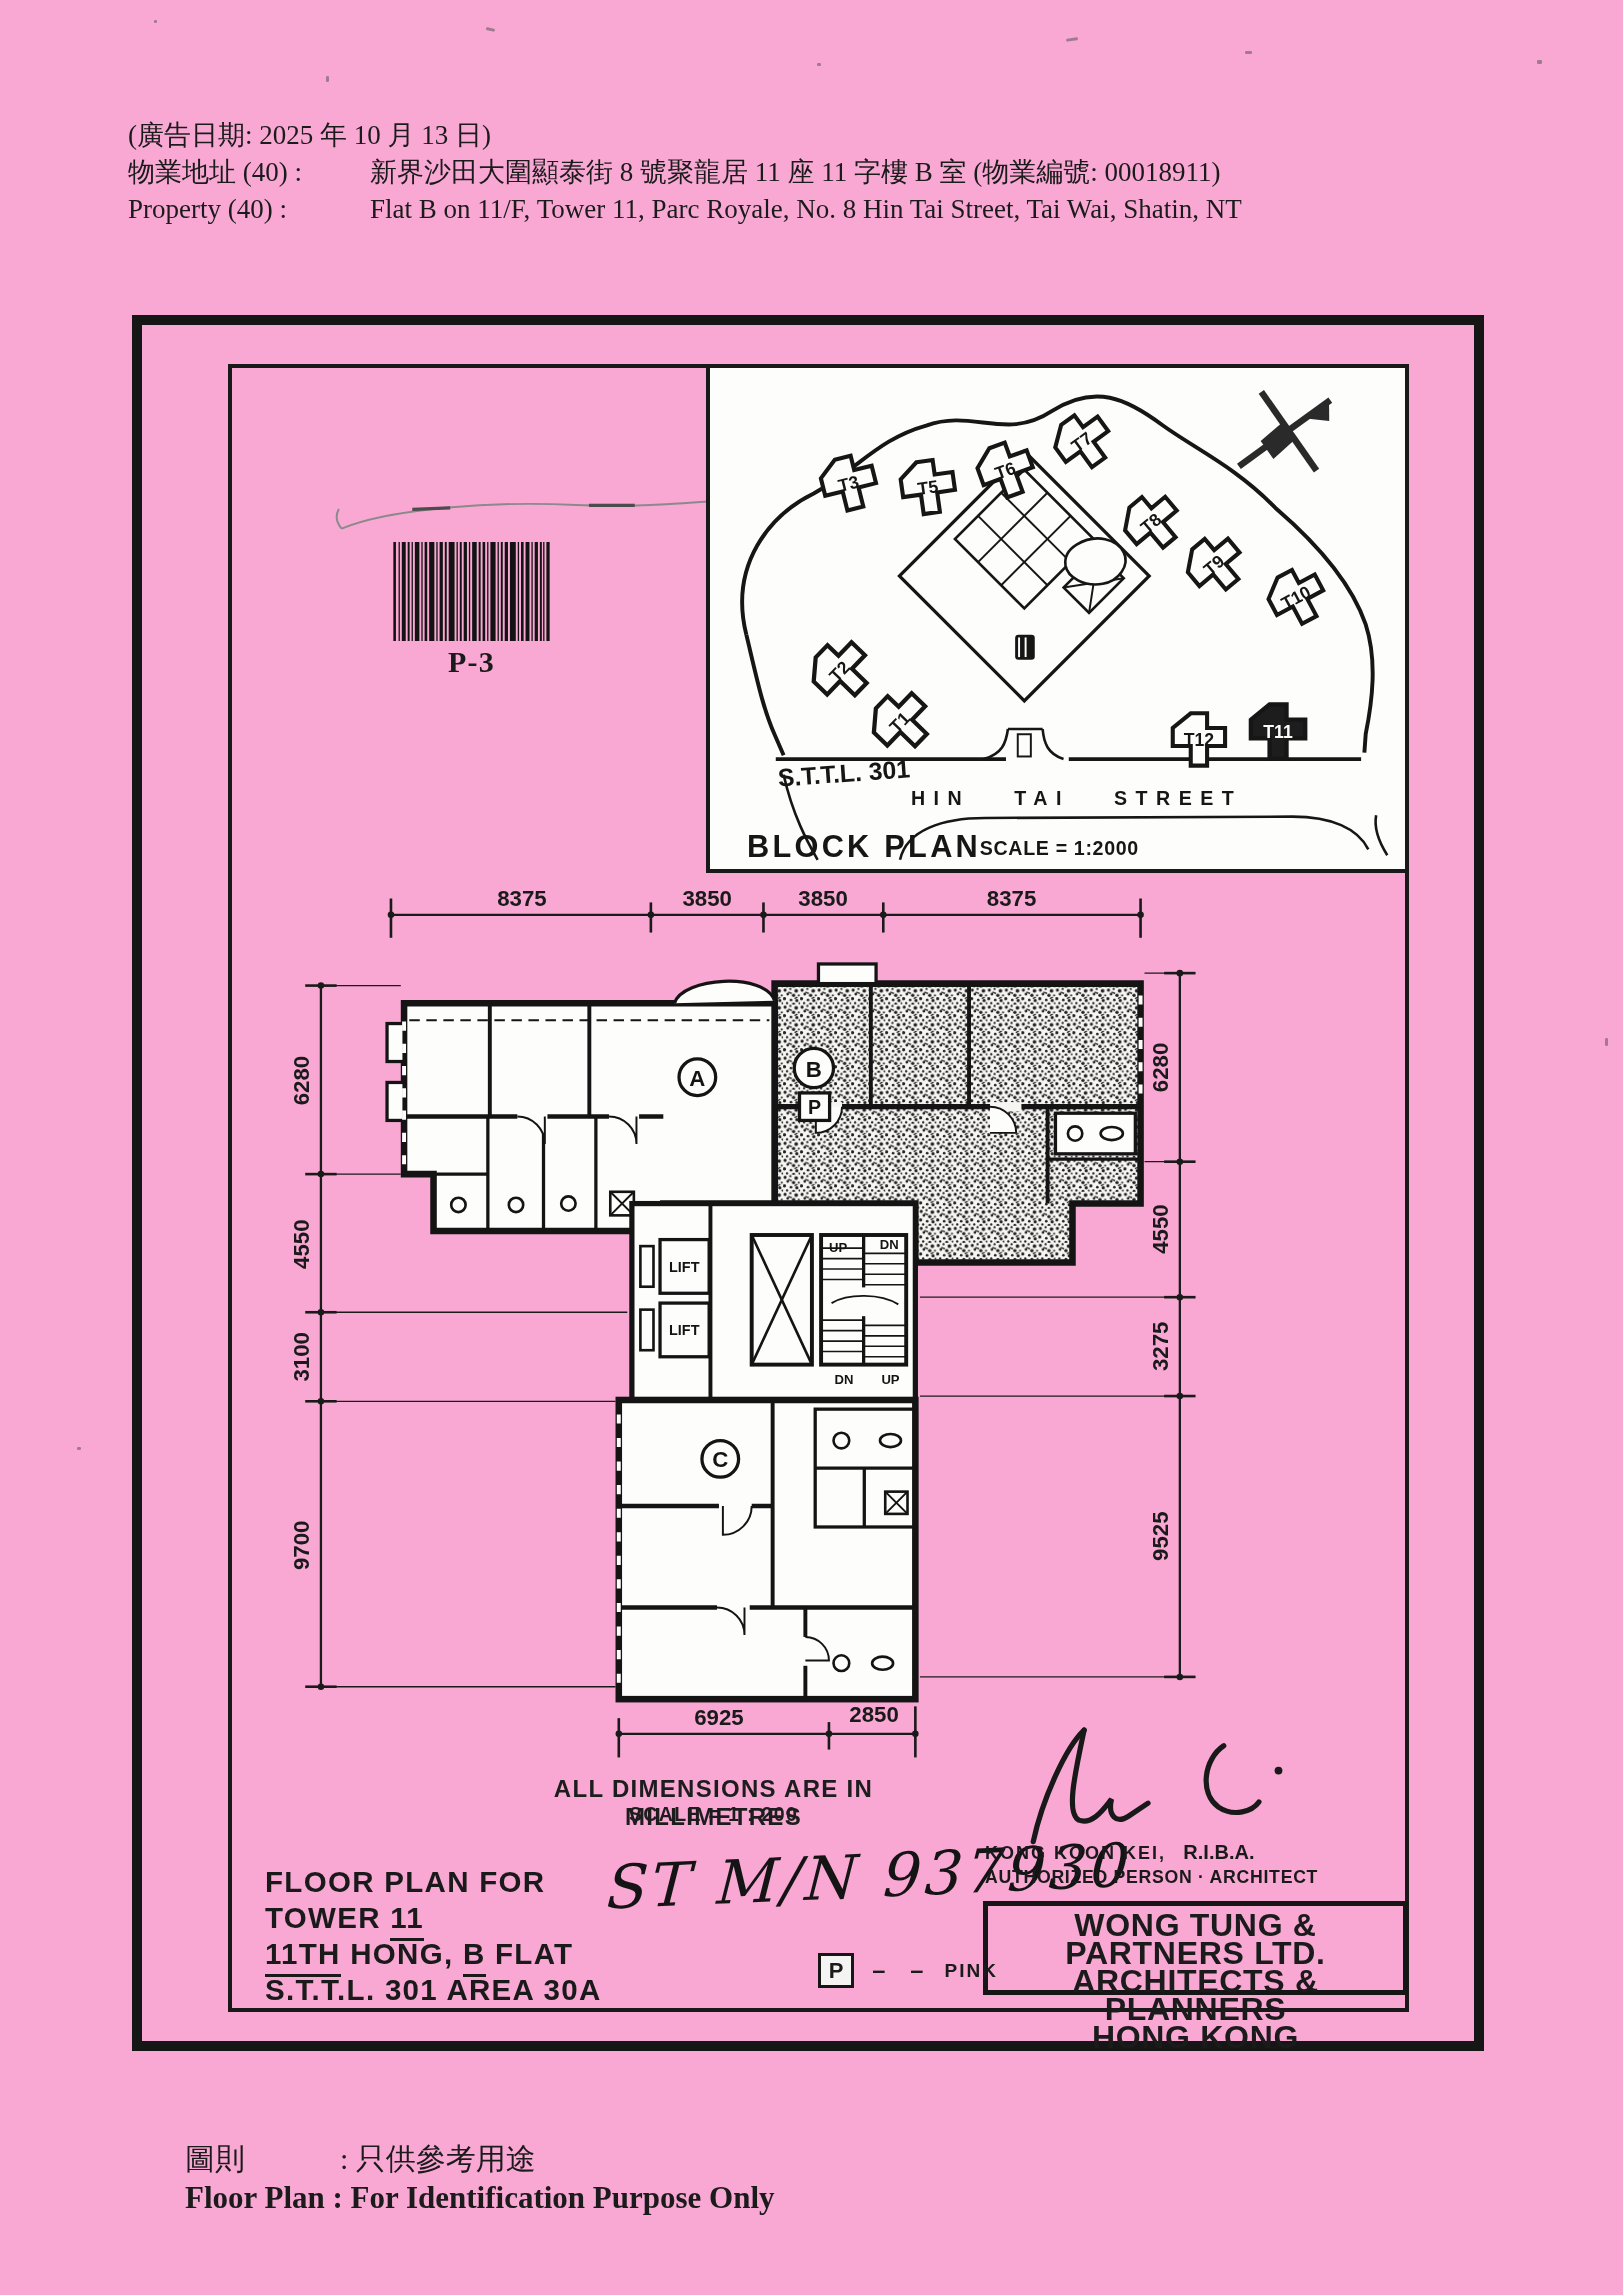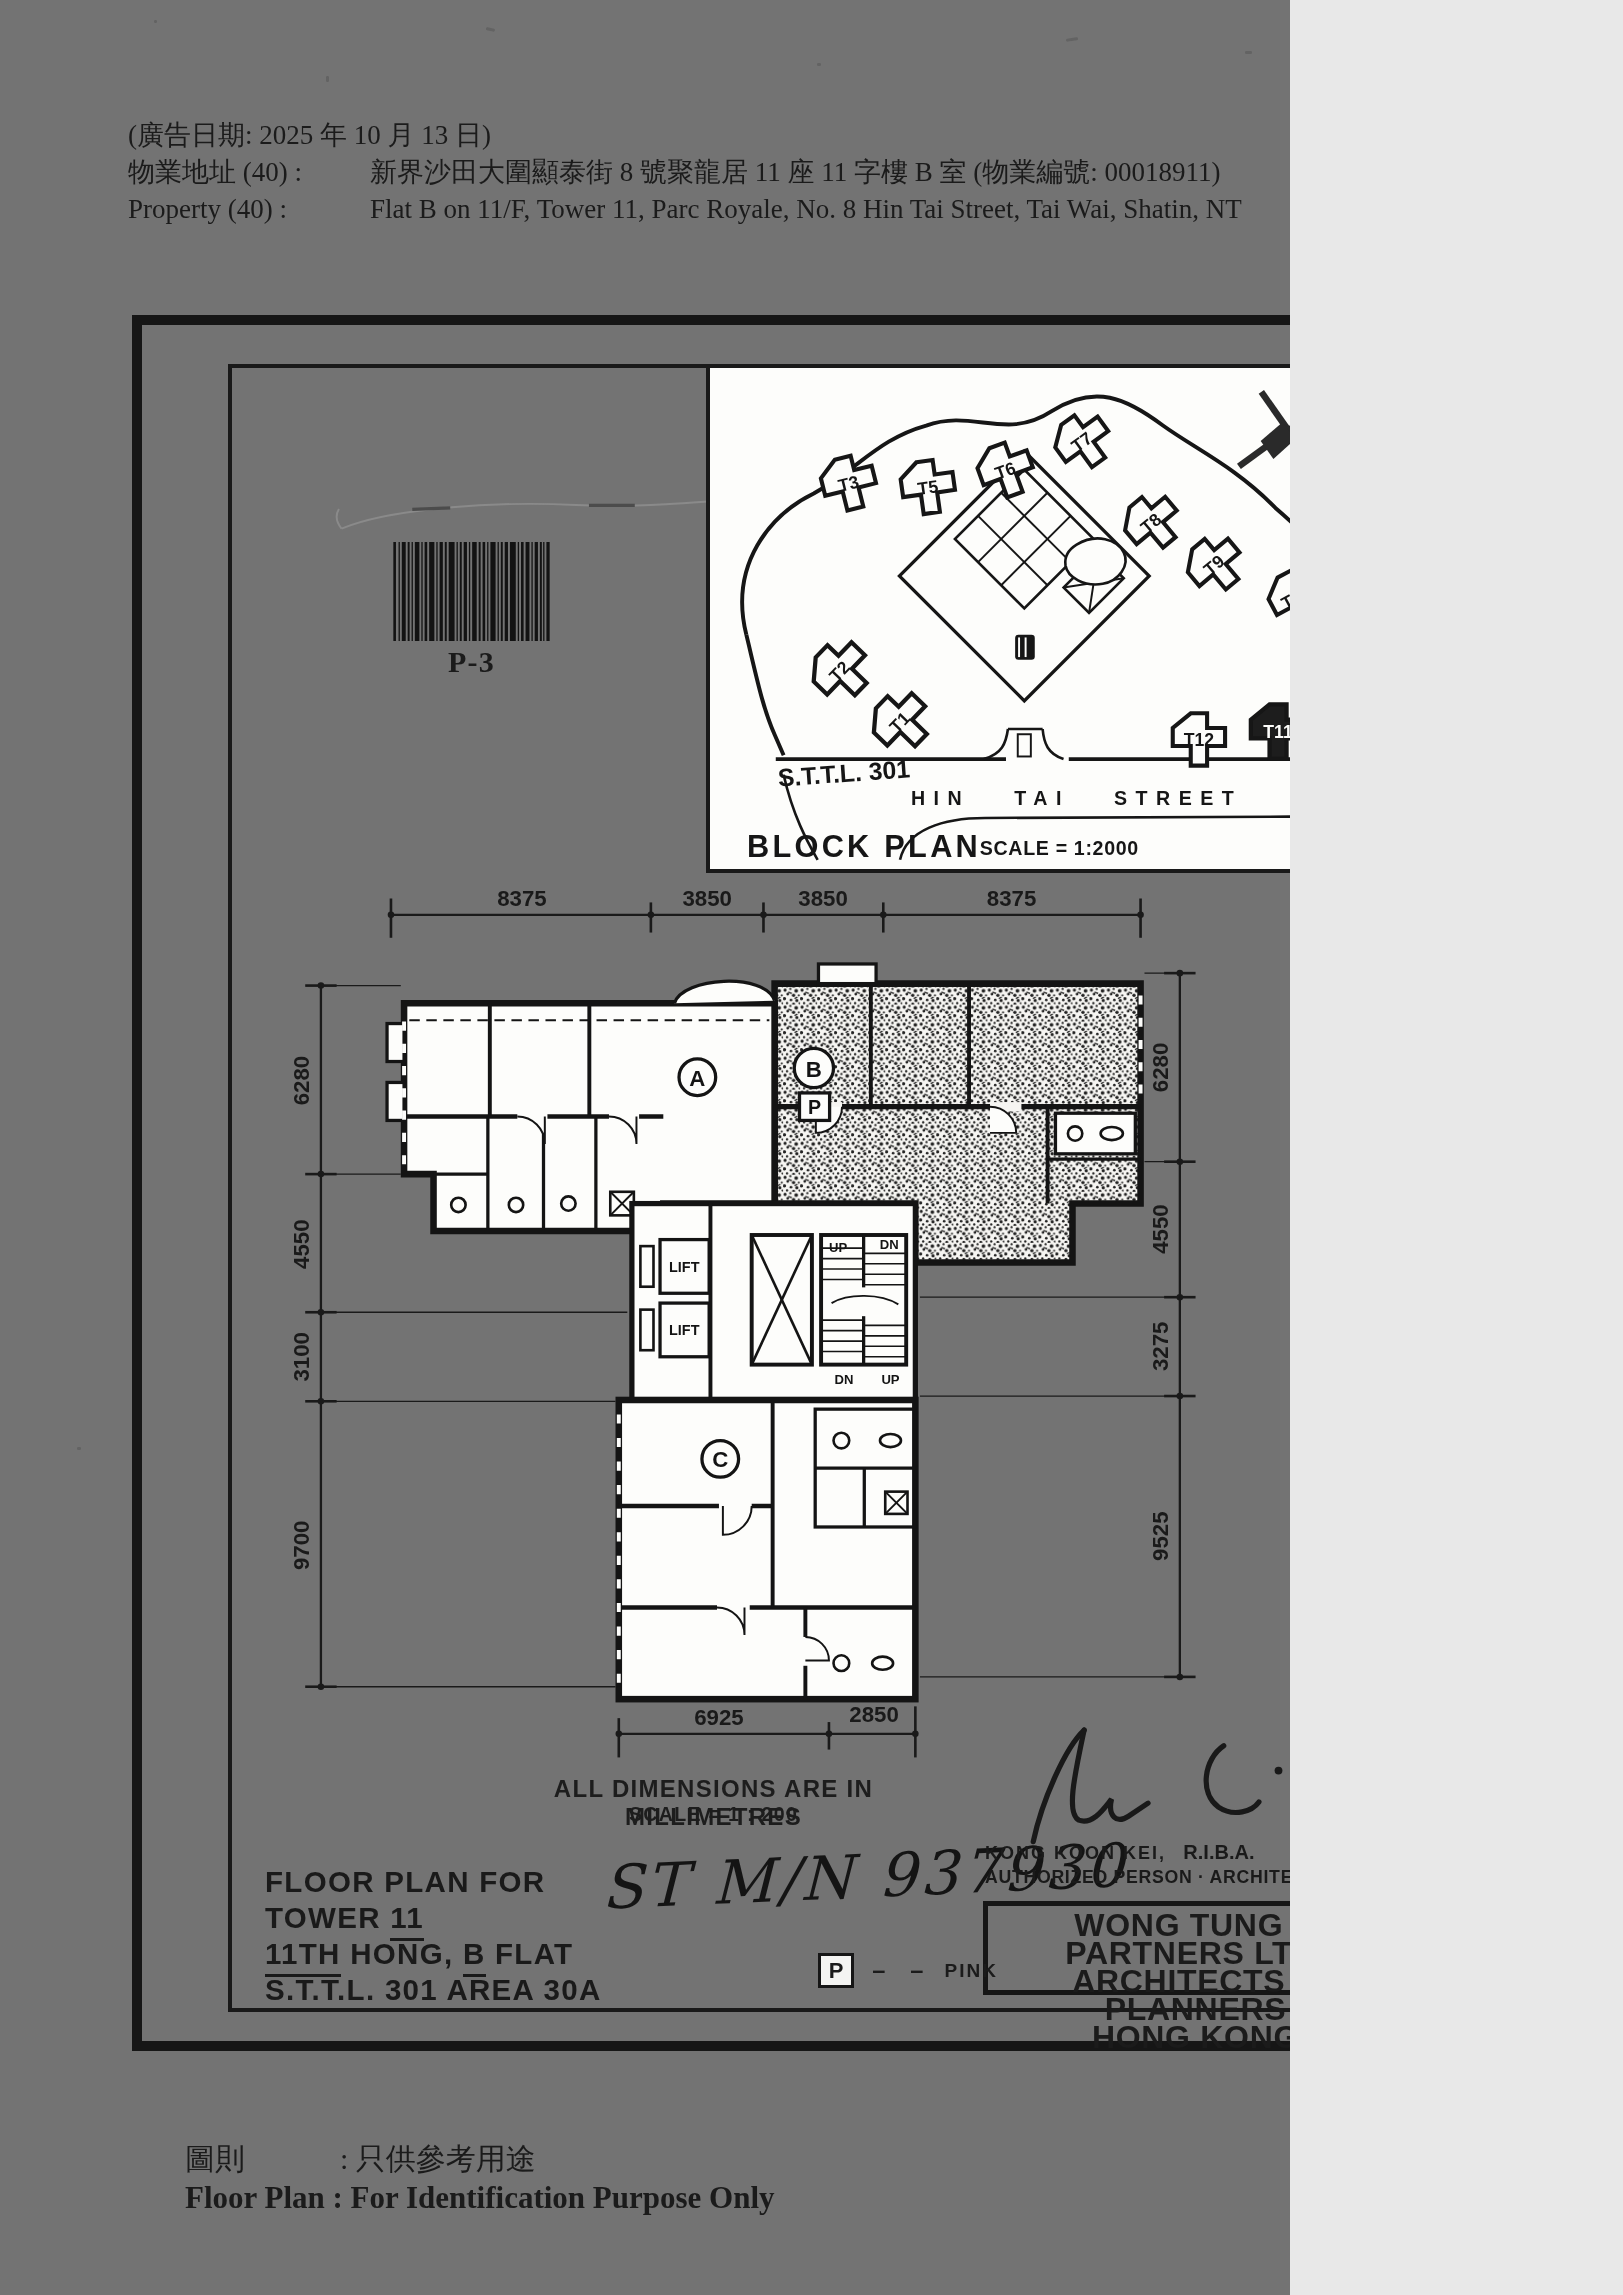--- a/index.html
+++ b/index.html
@@ -1,16 +1,16 @@
 <!DOCTYPE html>
 <html style="font-size:10.5px"><head>
 <meta charset="utf-8">
 <style>
   html,body{margin:0;padding:0;background:#e8e8e8;}
-  #page{position:relative;width:1290px;height:2295px;background:#737373;overflow:hidden;
+  #page{position:relative;width:1623px;height:2295px;background:#f9a8d4;overflow:hidden;
         font-family:"Liberation Serif",serif;color:#1b1b1b;}
   .abs{position:absolute;}
   
   .hdr{position:absolute;left:128px;top:117px;font-size:27px;line-height:37px;white-space:nowrap;}
   .hdr-row{display:flex;}
   .hdr-label{width:242px;flex:0 0 auto;}
   
   .outer-frame{position:absolute;left:132px;top:315px;width:1352px;height:1736px;
                border:10.5px solid #161616;box-sizing:border-box;}
   .inner-frame{position:absolute;left:228px;top:364px;width:1181px;height:1648px;

